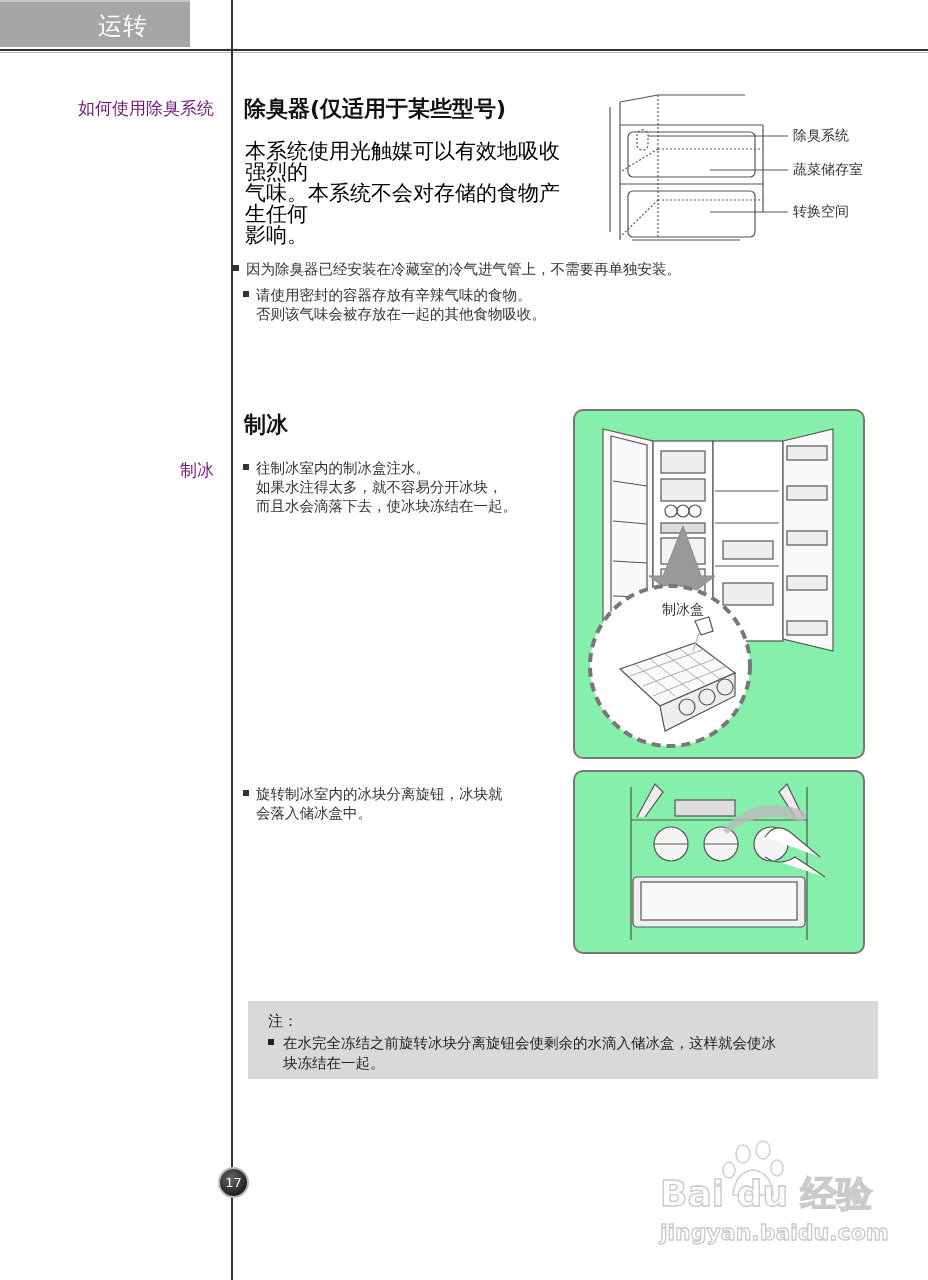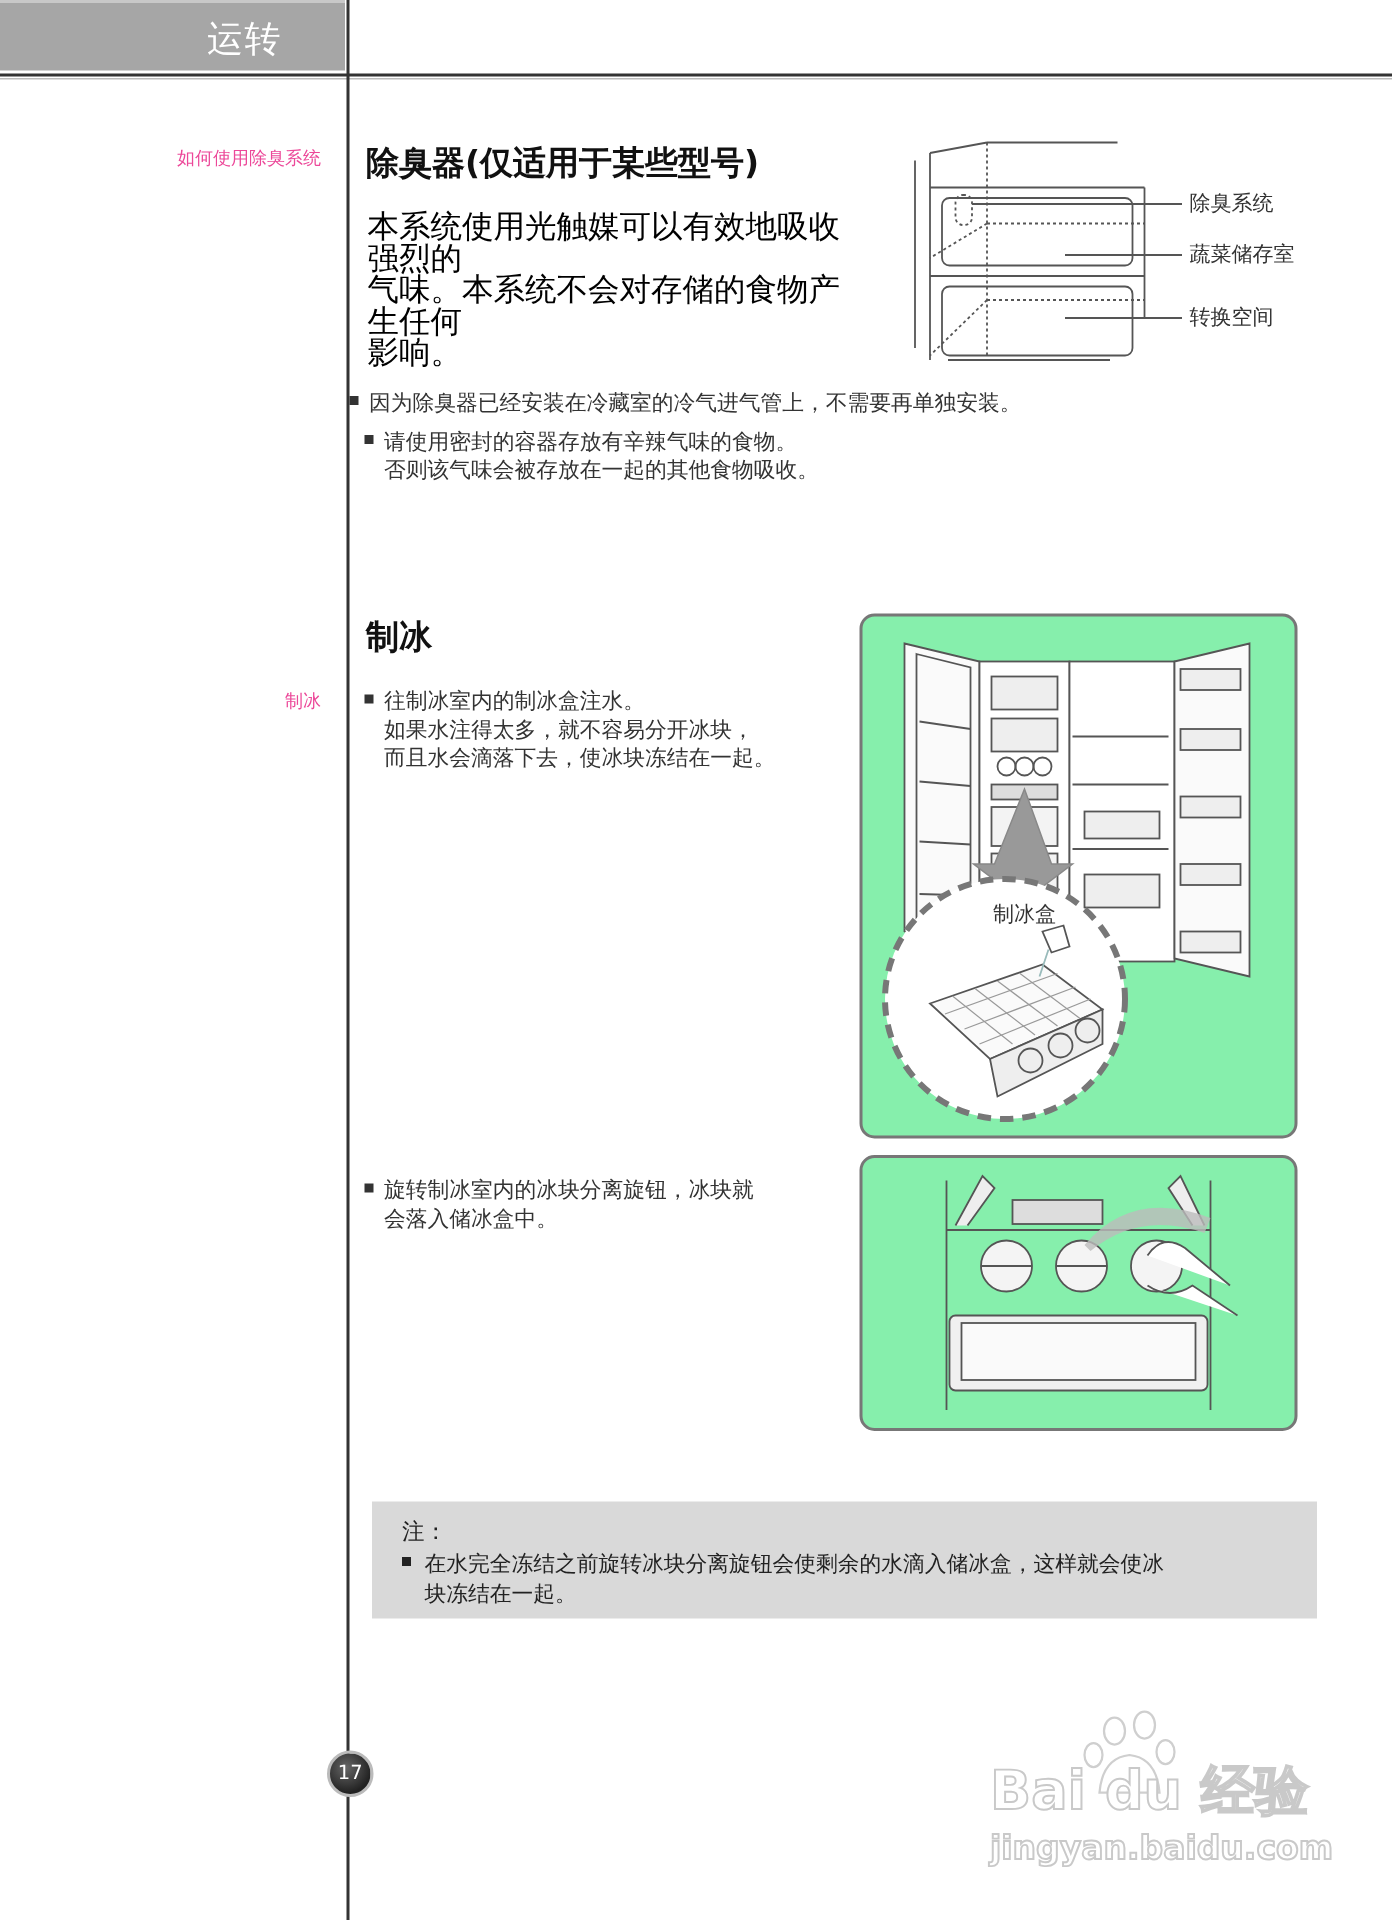--- a/index.html
+++ b/index.html
@@ -1,28 +1,28 @@
 <!DOCTYPE html>
 <html><head>
 <meta charset="utf-8">
 <style>
   html, body { margin: 0; padding: 0; background: #ffffff; }
   body { width: 928px; height: 1280px; position: relative; overflow: hidden;
          font-family: "DejaVu Serif", "Liberation Serif", serif; color: #222; }
   .sans { font-family: "DejaVu Sans", "Liberation Sans", sans-serif; }
 
   
-  .hdr-tab { position: absolute; left: 0; top: 0; width: 230px; height: 47px; background: #a6a6a6;
+  .hdr-tab { position: absolute; left: 0; top: 0; width: 190px; height: 47px; background: #a6a6a6;
              border-top: 2px solid #c8c8c8; box-sizing: border-box; }
   .hdr-tab span { position: absolute; right: 42px; top: 8px; color: #fff; font-size: 24px; letter-spacing: 1px; }
   .hdr-rule { position: absolute; left: 0; top: 49px; width: 928px; height: 2px; background: #333; }
   .hdr-rule2 { position: absolute; left: 0; top: 52px; width: 928px; height: 1px; background: #bbb; }
   .vline { position: absolute; left: 231px; top: 0; width: 2px; height: 1280px; background: #333; }
 
-  .side-label { position: absolute; right: 714px; font-size: 12px; color: #ec4899; white-space: nowrap; }
+  .side-label { position: absolute; right: 714px; font-size: 17px; color: #701a75; white-space: nowrap; }
 
   .h1 { position: absolute; font-weight: bold; font-size: 22px; color: #111; }
   .para { position: absolute; font-size: 21px; line-height: 21px; color: #000000; }
 
   .bullet { position: absolute; font-size: 14.5px; line-height: 19px; color: #333; }
   .bullet .sq { display: inline-block; width: 6px; height: 6px; background: #333; margin-right: 7px; vertical-align: middle; position: relative; top: -2px; }
   .bullet .cont { padding-left: 13px; display: block; }
 
   .imgbox { position: absolute; border: 2px solid #777; border-radius: 10px; background: #86efac; overflow: hidden; }
 

